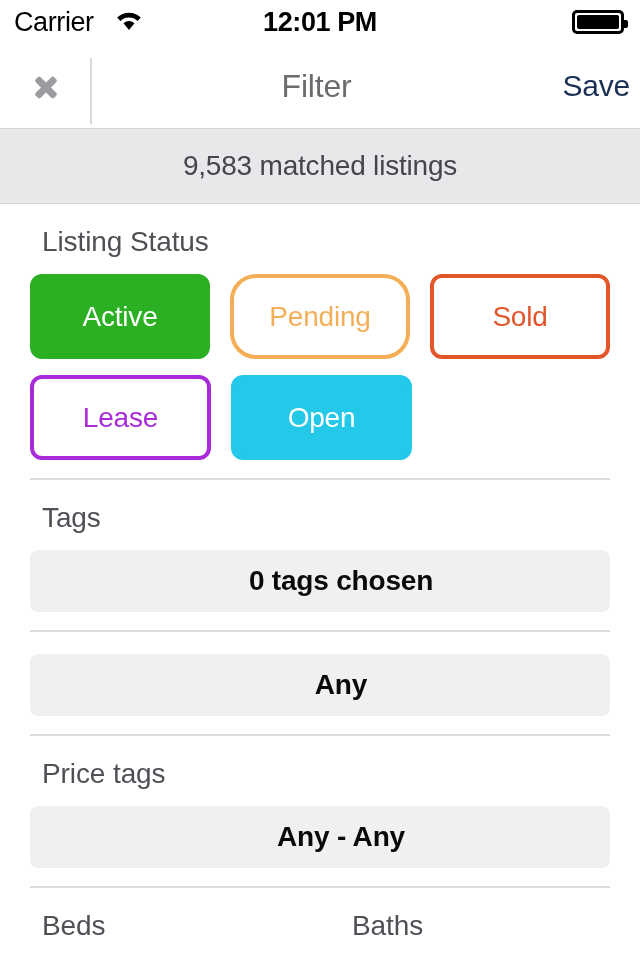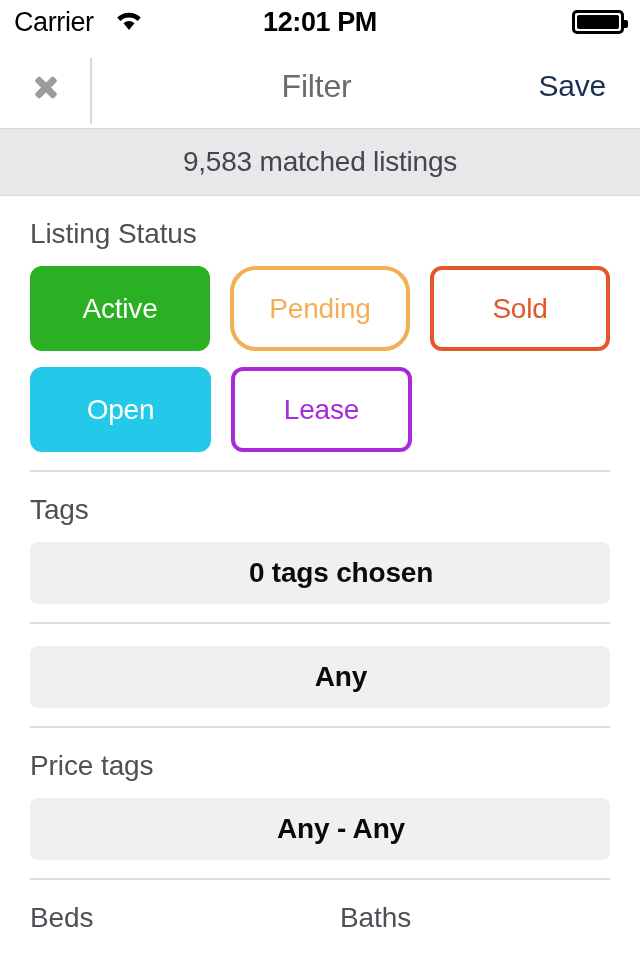--- a/index.html
+++ b/index.html
@@ -133,31 +133,31 @@
     position: absolute;
     left: 0; right: 7px;
     text-align: center;
     font-size: 32px;
     color: #6b6b70;
     letter-spacing: -0.2px;
     pointer-events: none;
   }
   .nav-save {
     margin-left: auto;
-    padding-right: 34px;
+    padding-right: 10px;
     font-size: 30px;
     color: #1b2f55;
     letter-spacing: -0.2px;
     cursor: pointer;
     z-index: 2;
   }
 
   
   .match-banner {
-    height: 68px;
+    height: 76px;
     width: 100%;
     background: #e8e8ea;
     border-top: 1px solid #d6d6d8;
     border-bottom: 1px solid #d6d6d8;
     display: flex;
     align-items: center;
     justify-content: center;
     font-size: 28px;
     color: #44464b;
     letter-spacing: -0.2px;
@@ -169,20 +169,21 @@
     padding: 0 30px;
   }
 
   .section { padding-top: 22px; }
 
   .section-label {
     font-size: 28px;
     color: #4e5056;
     letter-spacing: -0.1px;
     margin-bottom: 16px;
+    margin-left: 12px;
   }
 
   
   .chip-row {
     display: flex;
     gap: 20px;
     margin-bottom: 16px;
   }
   .chip {
     width: 181px;
@@ -276,25 +277,25 @@
         </div>
         <div class="chip outline" id="chip-1" style="background: rgb(255, 255, 255); border-color: rgb(245, 174, 88); color: rgb(245, 174, 88); border-radius: 26px;">
           <span>Pending</span>
         </div>
         <div class="chip outline" id="chip-2" style="background: rgb(255, 255, 255); border-color: rgb(226, 86, 42); color: rgb(226, 86, 42);">
           <span>Sold</span>
         </div>
       </div>
 
       <div class="chip-row">
+        <div class="chip outline" id="chip-4" style="background: rgb(255, 255, 255); border-color: rgb(168, 42, 216); color: rgb(168, 42, 216);">
+          <span>Lease</span>
+        </div>
         <div class="chip filled" id="chip-3" style="background: rgb(36, 200, 232); border-color: rgb(36, 200, 232); color: rgb(255, 255, 255);">
           <span>Open</span>
-        </div>
-        <div class="chip outline" id="chip-4" style="background: rgb(255, 255, 255); border-color: rgb(168, 42, 216); color: rgb(168, 42, 216);">
-          <span>Lease</span>
         </div>
       </div>
 
       <div class="divider"></div>
     </div>
 
     <div class="section">
       <div class="section-label">Tags</div>
       <div class="field">0 tags chosen</div>
       <div class="divider"></div>

